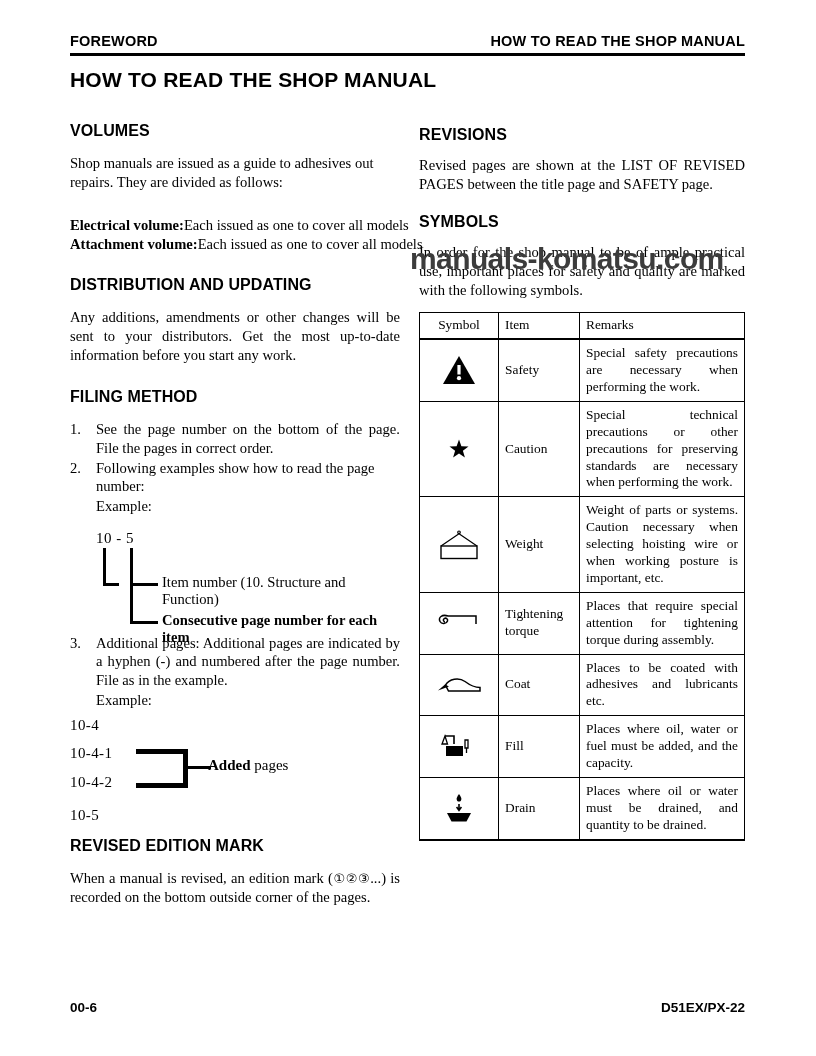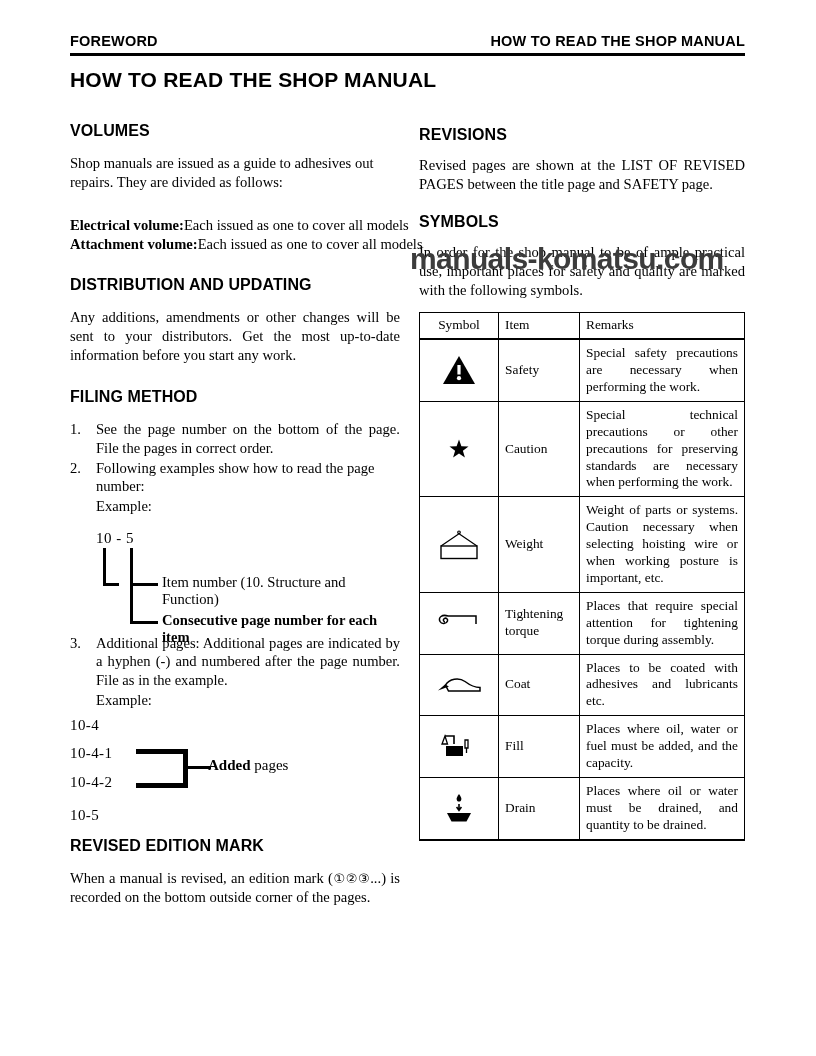--- a/index.html
+++ b/index.html
@@ -451,14 +451,18 @@
           <td>Drain</td>
           <td class="remarks">Places where oil or water must be drained, and quantity to be drained.</td>
         </tr>
 
       </tbody>
     </table>
   </div>
 
   <div class="watermark">manuals-komatsu.com</div>
 
+  <div class="footer">
+    <span>00-6</span>
+    <span>D51EX/PX-22</span>
+  </div>
 
 </div>
 
 </body></html>

